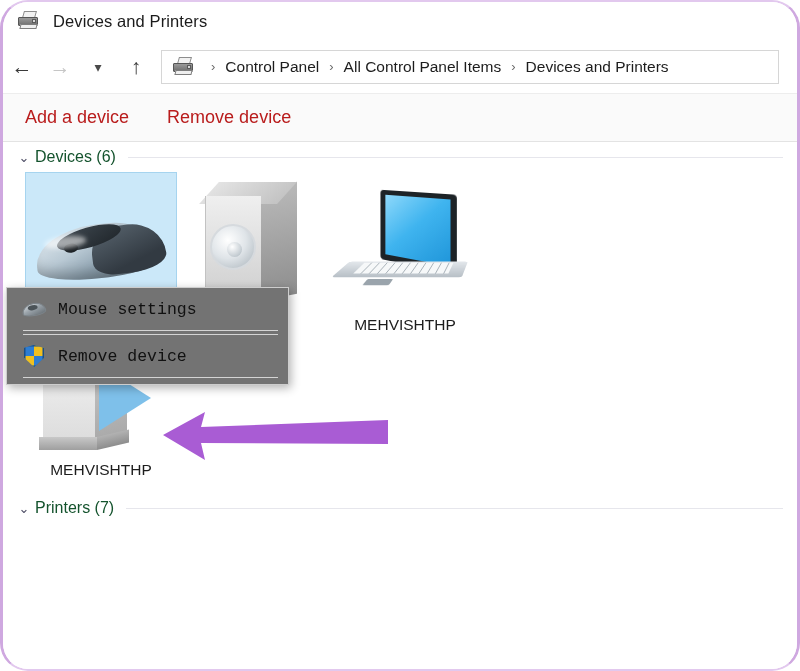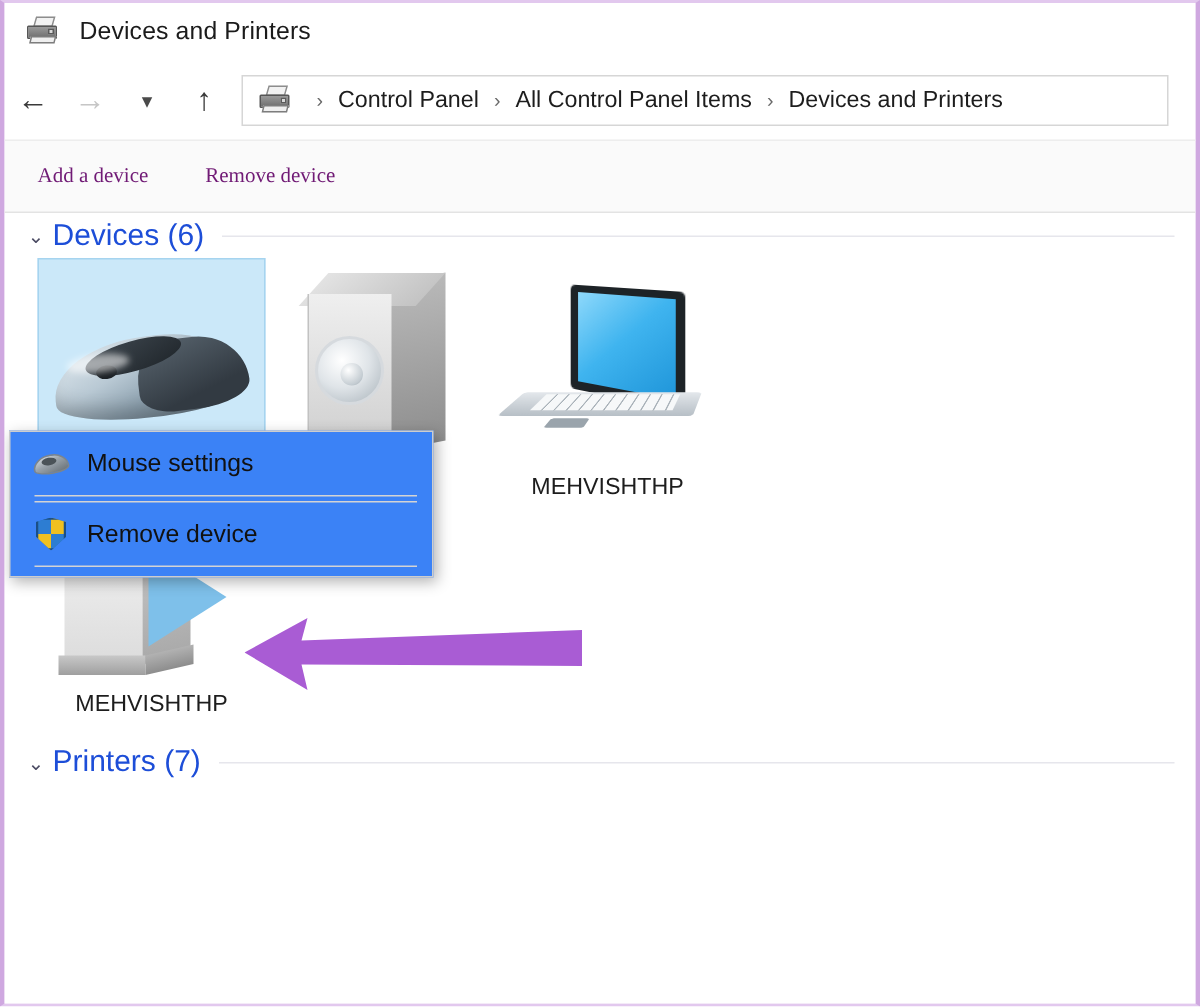--- a/index.html
+++ b/index.html
@@ -15,20 +15,21 @@
   #frame {
     position: relative;
     width: 800px;
     height: 671px;
     background: #ffffff;
     border-left: 3px solid #cfa8e0;
     border-right: 3px solid #cfa8e0;
     border-top: 2px solid #e2c8ee;
     border-bottom: 2px solid #e2c8ee;
     overflow: hidden;
+    border-radius: 28px;
   }
 
   
   #titlebar {
     position: absolute;
     left: 0; top: 0;
     width: 794px;
     height: 38px;
     background: #ffffff;
     display: flex;
@@ -133,28 +134,28 @@
     height: 49px;
     background: #fafafa;
     border-top: 1px solid #ededed;
     border-bottom: 1px solid #e3e3e3;
     display: flex;
     align-items: center;
     padding-left: 18px;
     gap: 30px;
   }
   #cmdbar .cmd-btn {
-    font-size: 14px;
-    color: #701a75;
+    font-size: 18px;
+    color: #b91c1c;
     background: transparent;
     border: none;
     padding: 6px 4px;
     cursor: default;
     white-space: nowrap;
-    font-family: Liberation Serif, serif;
+    font-family: Liberation Sans, sans-serif;
   }
 
   
   #content {
     position: absolute;
     left: 0; top: 140px;
     width: 794px;
     height: 527px;
     background: #ffffff;
     overflow: hidden;
@@ -167,22 +168,22 @@
     padding-right: 14px;
     height: 30px;
   }
   .group-header .gh-chev {
     font-size: 13px;
     color: #4b4b63;
     width: 22px;
     text-align: center;
   }
   .group-header .gh-text {
-    font-size: 20px;
-    color: #1d4ed8;
+    font-size: 16px;
+    color: #14532d;
     white-space: nowrap;
     margin-right: 12px;
   }
   .group-header .gh-rule {
     flex: 1;
     height: 1px;
     background: #e6e6ec;
   }
 
   .tile-row {
@@ -444,25 +445,26 @@
     border-bottom: 33px solid transparent;
     border-left: 52px solid #7ec0ea;
   }
 
   
   #ctxmenu {
     position: absolute;
     left: 3px;
     top: 285px;
     width: 283px;
-    background: #3b82f6;
+    background: #737373;
     border: 1px solid #cdcdcd;
     box-shadow: 2px 3px 9px rgba(0,0,0,.30);
     padding: 3px 0 3px 0;
     z-index: 40;
+    font-family: Liberation Mono, monospace;
   }
   #ctxmenu .mi {
     display: flex;
     align-items: center;
     height: 36px;
     padding-left: 10px;
     cursor: default;
   }
   #ctxmenu .mi .mi-icon {
     width: 34px;

